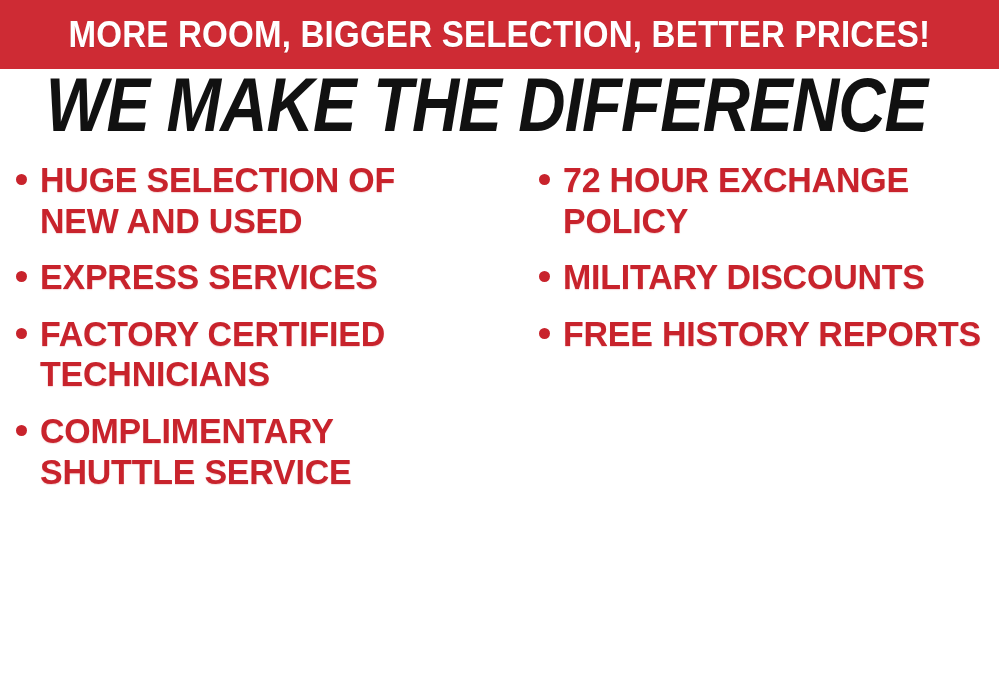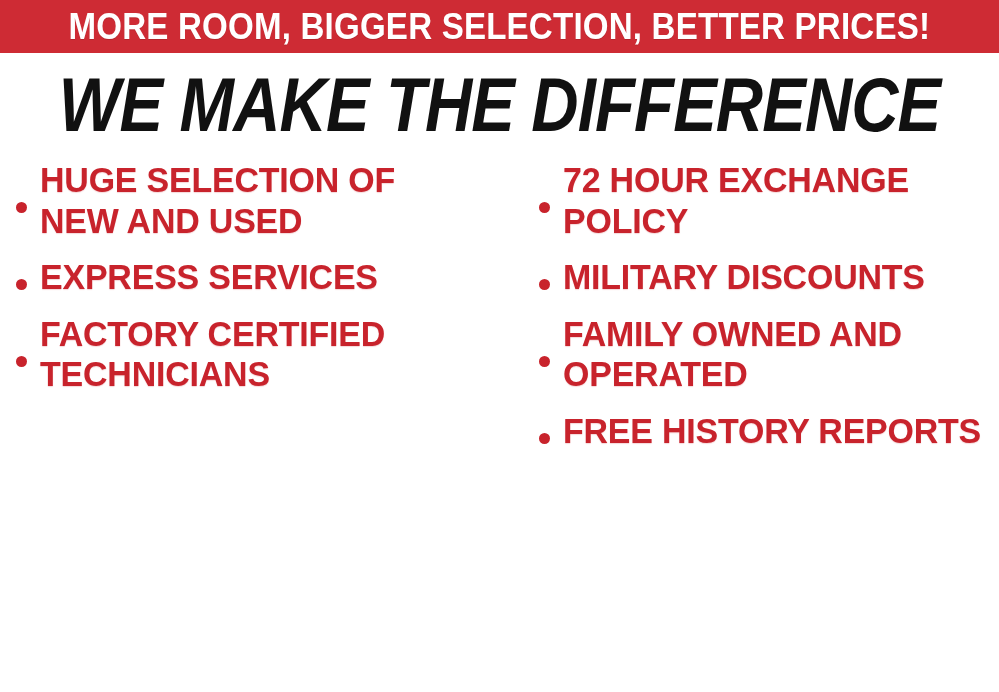--- a/index.html
+++ b/index.html
@@ -19,21 +19,21 @@
     background: #ffffff;
     overflow: hidden;
   }
 
   
   .top-banner {
     position: absolute;
     left: 0;
     top: 0;
     width: 999px;
-    height: 53px;
+    height: 69px;
     background: #ce2b34;
     display: flex;
     align-items: center;
     justify-content: center;
   }
   .top-banner-text {
     color: #ffffff;
     font-family: "Liberation Sans", sans-serif;
     font-weight: bold;
     font-size: 36px;
@@ -47,21 +47,21 @@
 
   
   .headline-wrap {
     position: absolute;
     left: 0;
     top: 58px;
     width: 999px;
     height: 94px;
     display: flex;
     align-items: center;
-    justify-content: center;
+    justify-content: flex-end;
   }
   .headline {
     color: #111111;
     font-family: "Liberation Sans", sans-serif;
     font-weight: bold;
     font-style: italic;
     font-size: 76px;
     line-height: 1;
     letter-spacing: -1px;
     white-space: nowrap;
@@ -81,21 +81,21 @@
   .column {
     position: relative;
     box-sizing: border-box;
   }
   .column-left  { width: 515px; padding-left: 16px; }
   .column-right { width: 484px; padding-left: 24px; }
 
   .bullet-item {
     position: relative;
     display: flex;
-    align-items: center;
+    align-items: flex-start;
     margin-bottom: 16px;
   }
   .bullet-dot {
     flex: 0 0 auto;
     width: 11px;
     height: 11px;
     border-radius: 50%;
     background: #c8232c;
     margin-top: 14px;
     margin-right: 13px;
@@ -135,35 +135,35 @@
         <span class="bullet-text">HUGE SELECTION OF NEW AND USED</span>
       </div>
       <div class="bullet-item">
         <span class="bullet-dot"></span>
         <span class="bullet-text">EXPRESS SERVICES</span>
       </div>
       <div class="bullet-item">
         <span class="bullet-dot"></span>
         <span class="bullet-text">FACTORY CERTIFIED TECHNICIANS</span>
       </div>
+      <div class="bullet-item">
+        <span class="bullet-dot"></span>
+        <span class="bullet-text">COMPLIMENTARY SHUTTLE SERVICE</span>
+      </div>
     </div>
 
     <div class="column column-right">
       <div class="bullet-item">
         <span class="bullet-dot"></span>
         <span class="bullet-text">72 HOUR EXCHANGE POLICY</span>
       </div>
       <div class="bullet-item">
         <span class="bullet-dot"></span>
         <span class="bullet-text">MILITARY DISCOUNTS</span>
       </div>
       <div class="bullet-item">
         <span class="bullet-dot"></span>
-        <span class="bullet-text">FAMILY OWNED AND OPERATED</span>
-      </div>
-      <div class="bullet-item">
-        <span class="bullet-dot"></span>
         <span class="bullet-text">FREE HISTORY REPORTS</span>
       </div>
     </div>
 
   </div>
 </div>
 
 </body></html>

